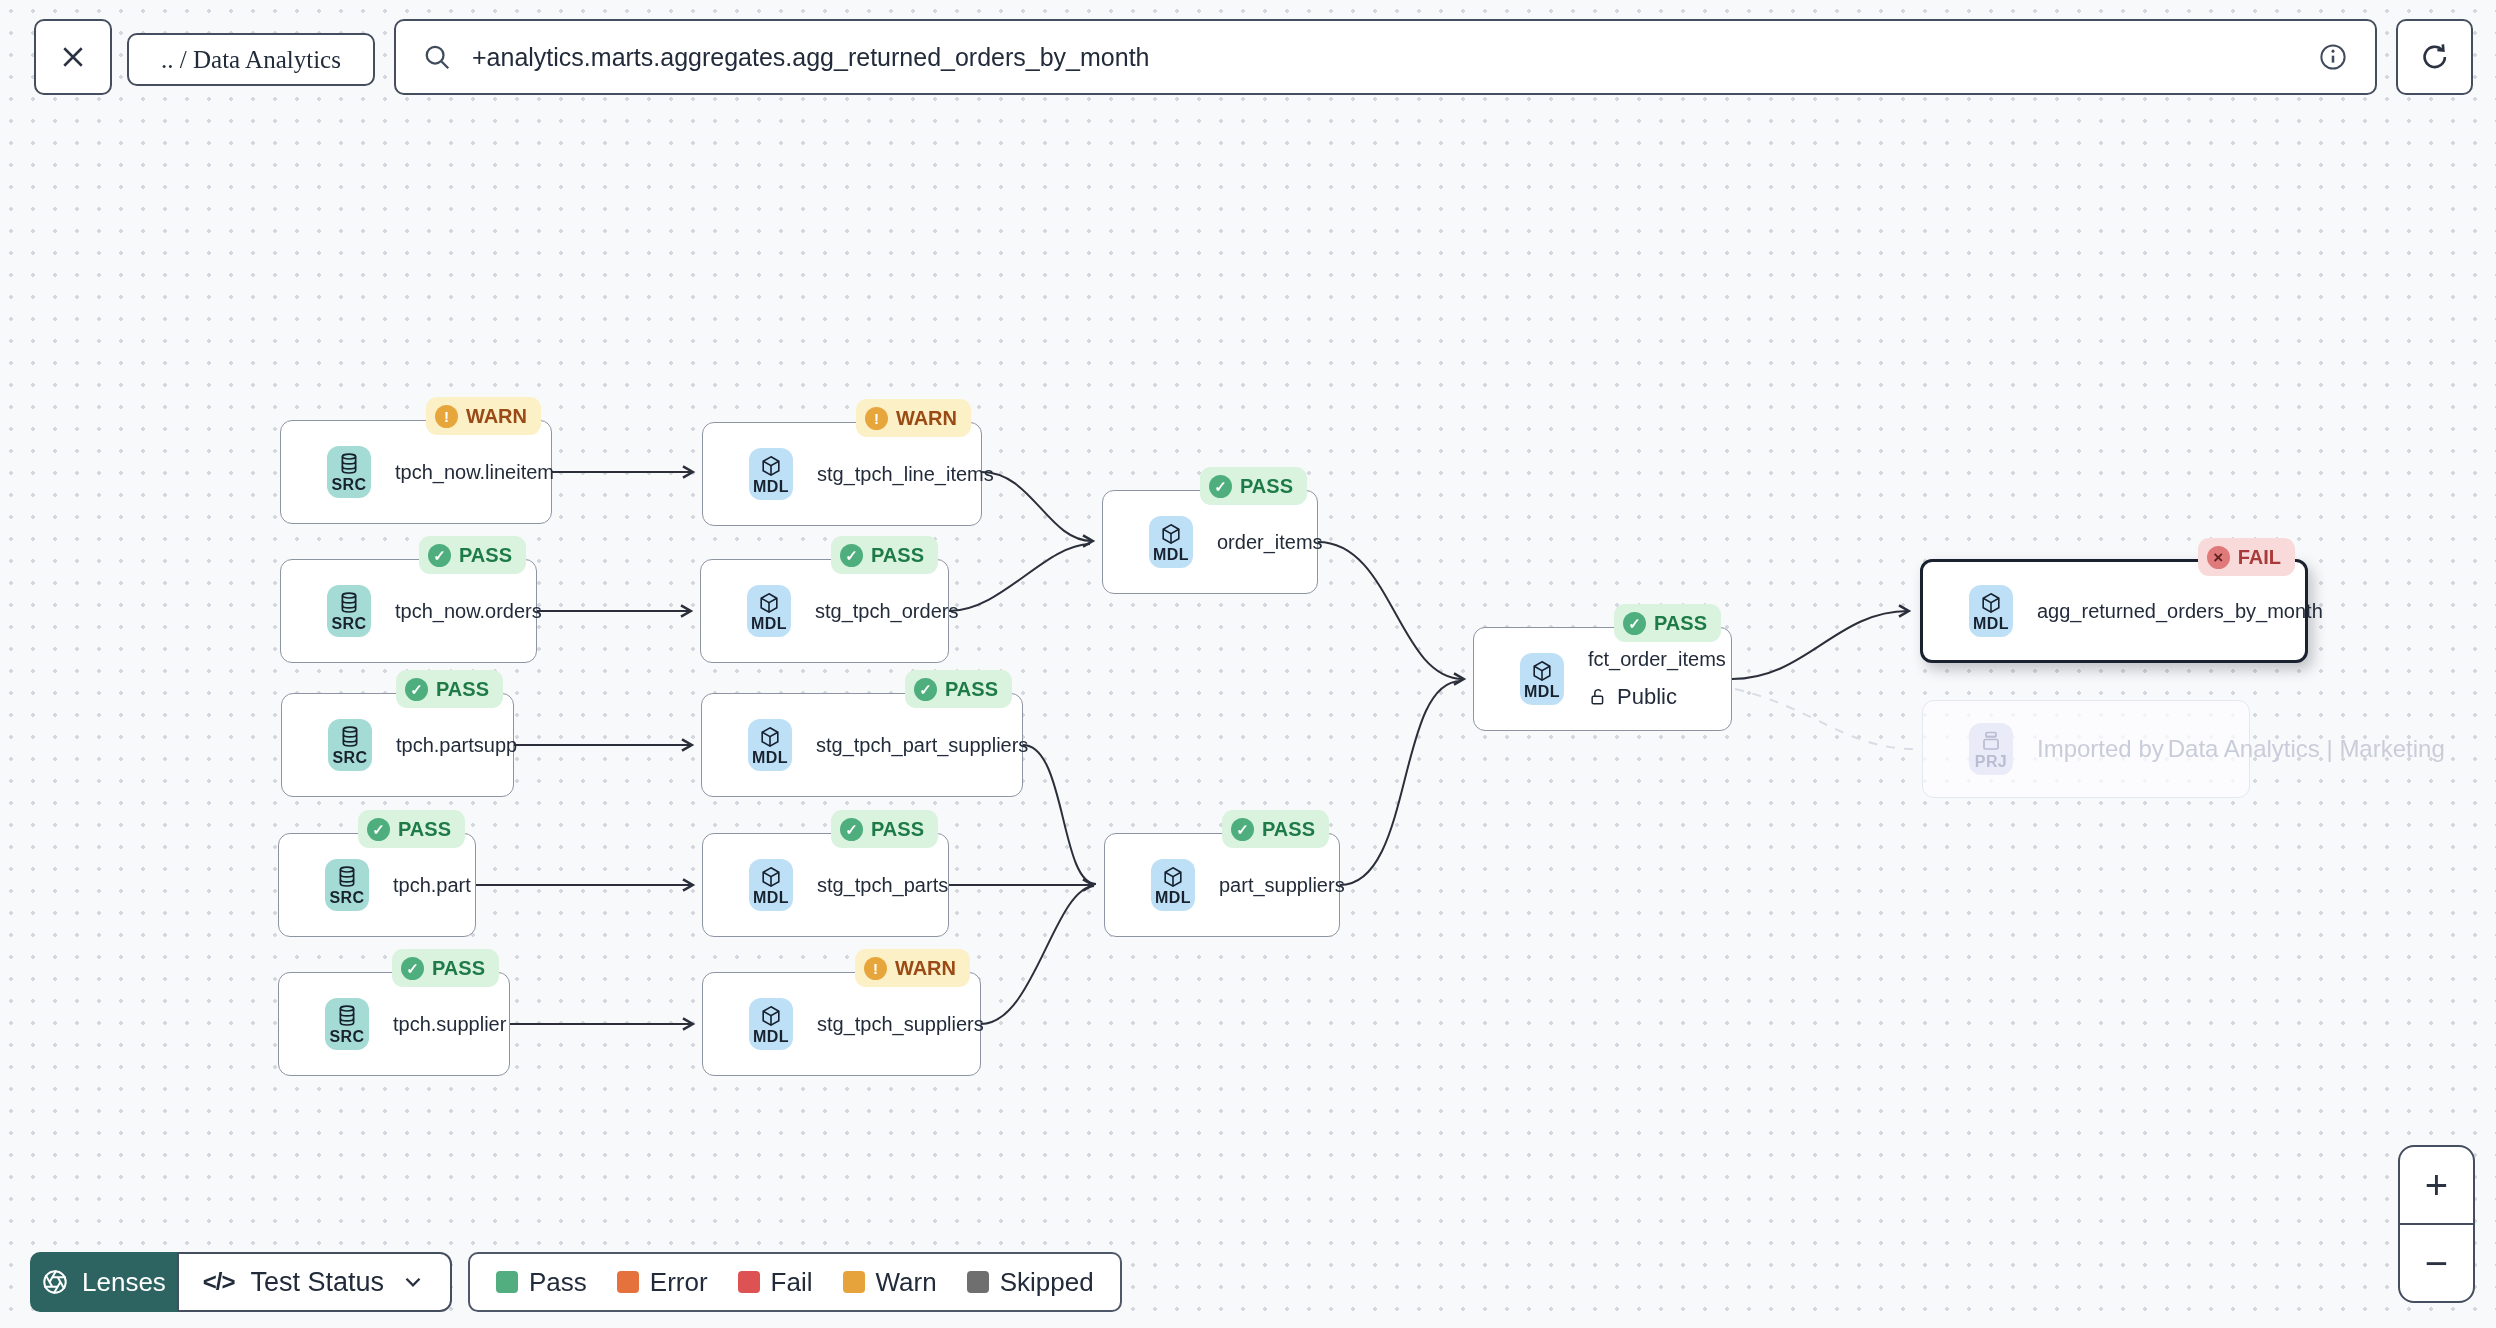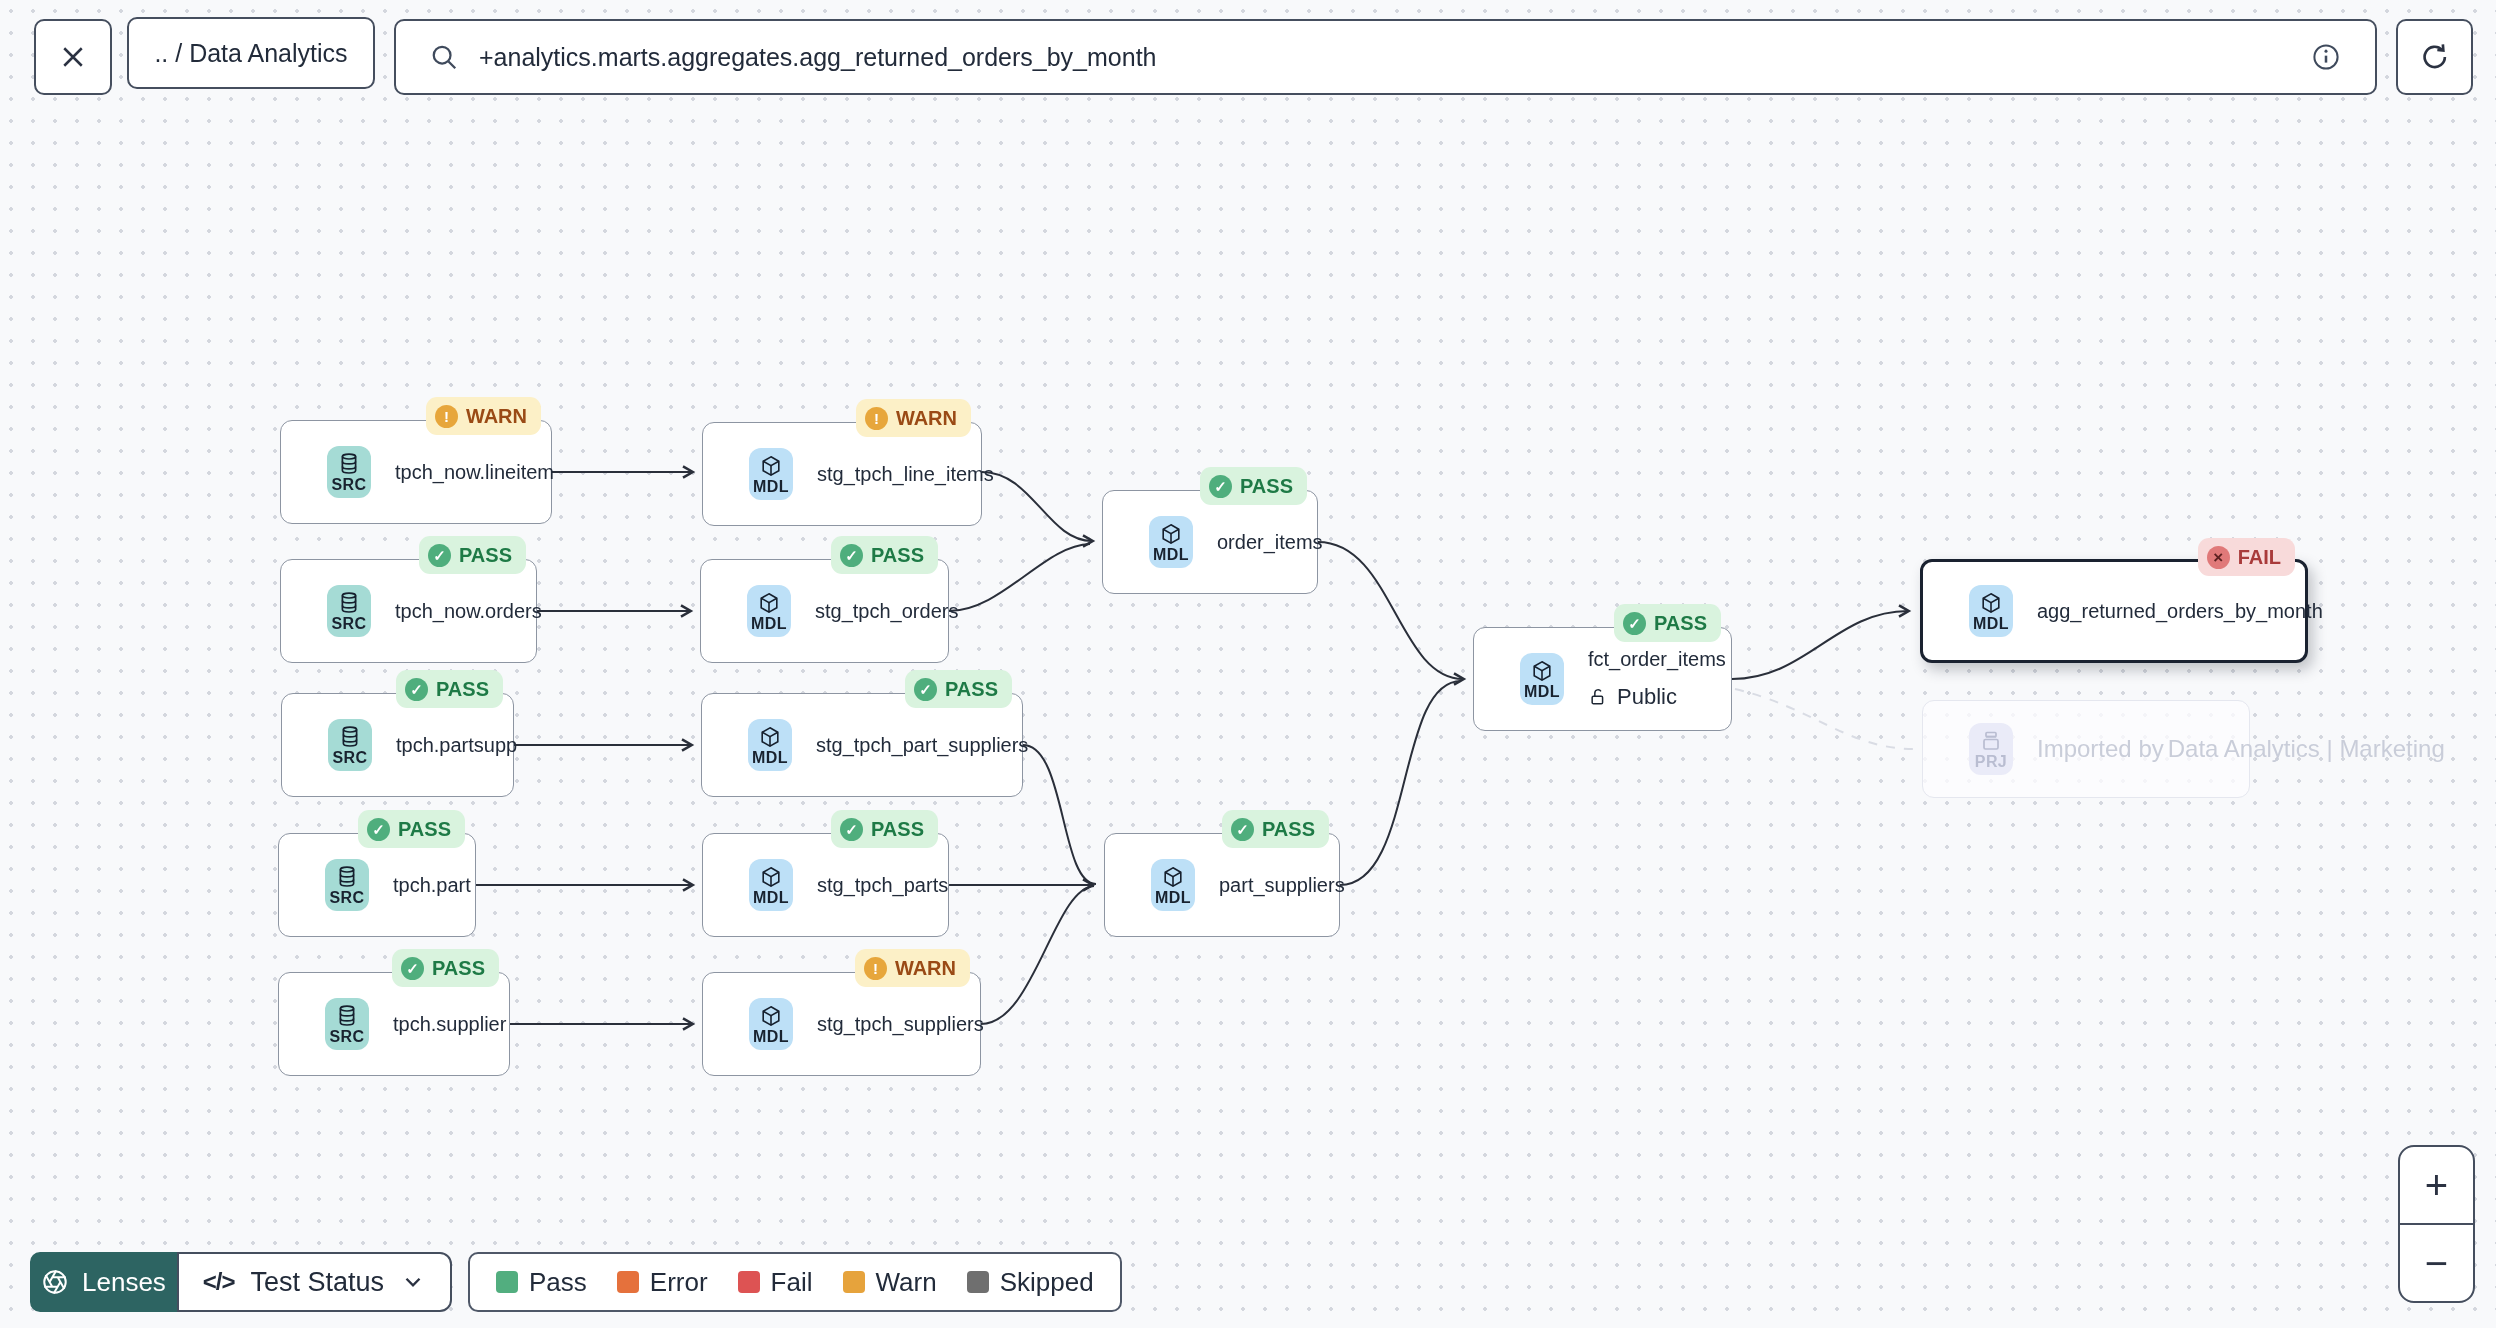--- a/index.html
+++ b/index.html
@@ -13,21 +13,21 @@
   }
   .stage{position:absolute;inset:0;}
   svg.edges{position:absolute;left:0;top:0;z-index:1;}
 
   
   .tbtn{
     position:absolute;background:#fff;border:2px solid #454e5e;border-radius:10px;
     display:flex;align-items:center;justify-content:center;box-sizing:border-box;z-index:6;
   }
   .crumb{font-size:25px;color:#222b3a;}
-  .searchbox{justify-content:flex-start;padding:0 33px;gap:18px;}
+  .searchbox{justify-content:flex-start;padding:0 26px;gap:18px;}
   .searchbox input{
     flex:1;border:none;outline:none;background:transparent;
     font-family:"Liberation Sans",sans-serif;font-size:25px;color:#222b3a;
   }
   .icon-svg{flex:none;display:block;}
 
   
   .node{
     position:absolute;height:104px;background:#fff;border:1.5px solid #8d95a2;border-radius:12px;
     display:flex;align-items:center;gap:24px;padding-left:22px;box-sizing:border-box;z-index:3;
@@ -118,21 +118,21 @@
       <path d="M1732 679 C1806 679 1836 611 1908 611" marker-end="url(#arr)"></path>
     </g>
     <path d="M1735 689 C1812 707 1848 749 1914 749" fill="none" stroke="#d9dce4" stroke-width="2" stroke-dasharray="9 9"></path>
   </svg>
 
   <div class="tbtn" style="left:34px;top:19px;width:78px;height:76px;">
     <svg class="icon-svg" width="30" height="30" viewBox="0 0 24 24" fill="none" stroke="#2b3242" stroke-width="2">
         <path d="M5 5l14 14M19 5L5 19"></path>
       </svg>
   </div>
-  <div class="tbtn crumb" style="left:127px;top:17px;width:248px;height:72px;">
+  <div class="tbtn crumb" style="left:127px;top:33px;width:248px;height:53px;font-family:Liberation Serif, serif;">
     <span>.. / Data Analytics</span>
   </div>
   <div class="tbtn searchbox" style="left:394px;top:19px;width:1983px;height:76px;">
     <svg class="icon-svg" width="30" height="30" viewBox="0 0 24 24" fill="none" stroke="#3f4a5c" stroke-width="1.8">
         <circle cx="10.5" cy="10.5" r="6.7"></circle>
         <path d="M15.6 15.6L21 21"></path>
       </svg>
     <input type="text" value="+analytics.marts.aggregates.agg_returned_orders_by_month" style="">
     <svg class="icon-svg" width="32" height="32" viewBox="0 0 24 24" fill="none" stroke="#3f4a5c" stroke-width="1.5">
         <circle cx="12" cy="12" r="8.7"></circle>

